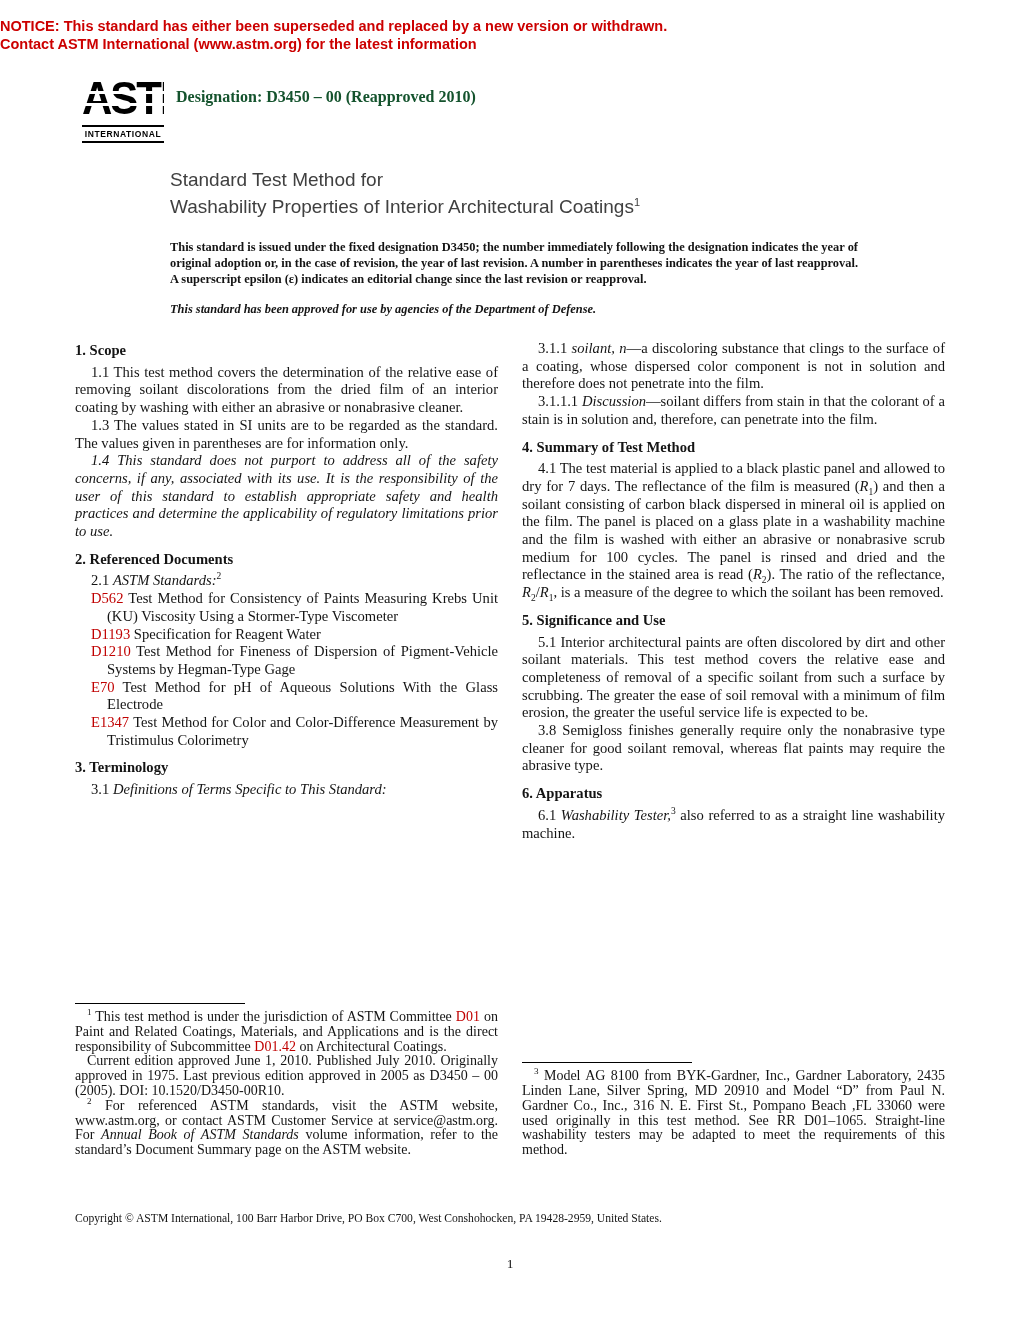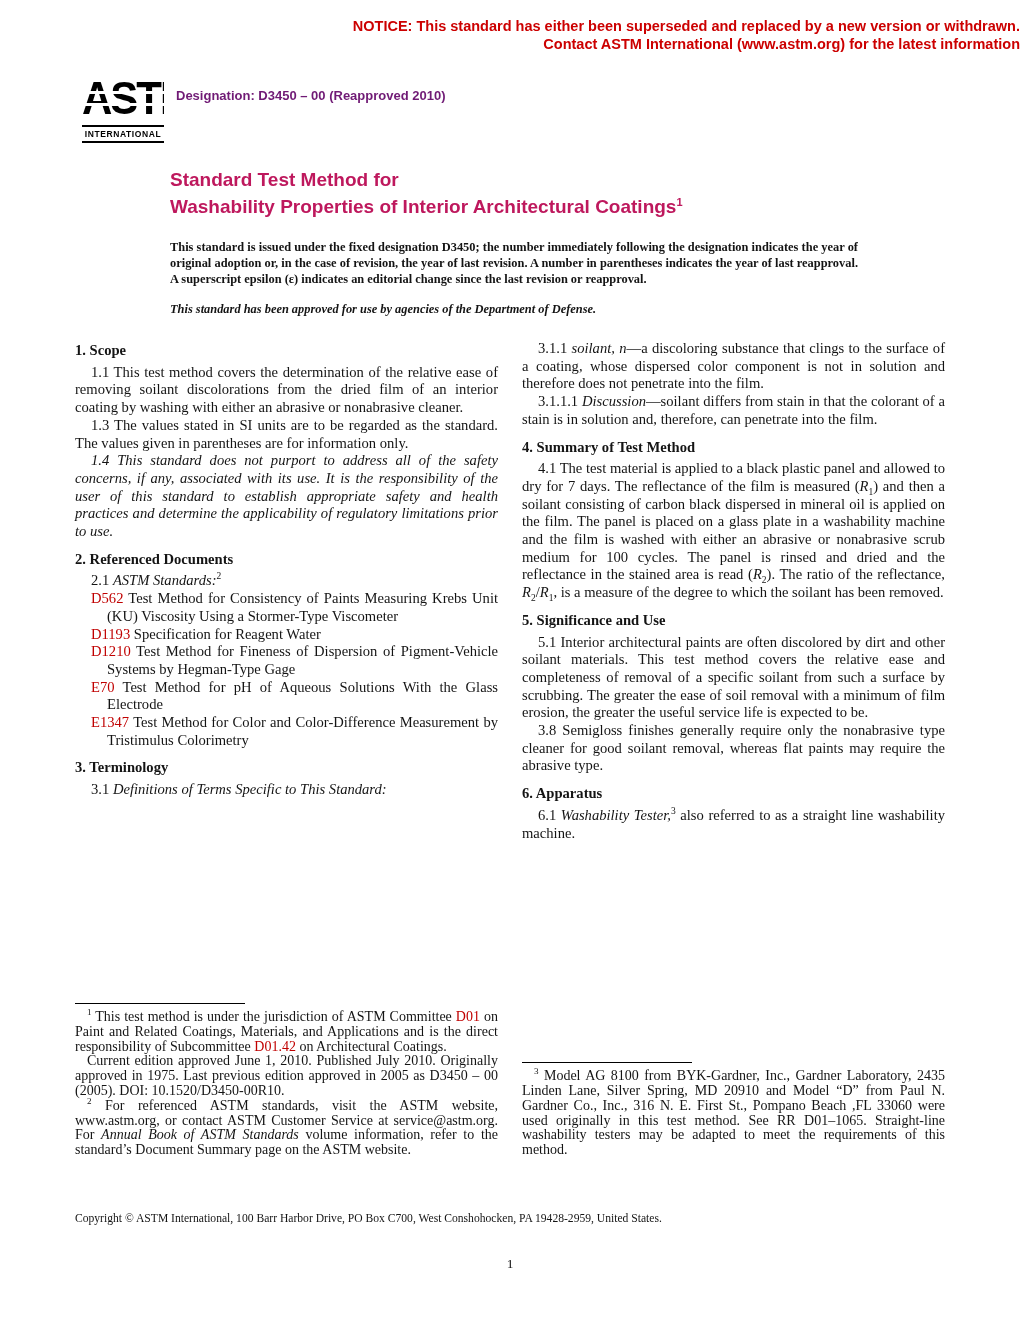--- a/index.html
+++ b/index.html
@@ -4,21 +4,21 @@
 <style>
   * { margin:0; padding:0; box-sizing:border-box; }
   html,body { background:#ffffff; }
   .page {
     position:relative; width:1020px; height:1320px; background:#ffffff;
     font-family:"Liberation Serif", serif; color:#141414; overflow:hidden;
   }
 
   
   .notice {
-    position:absolute; top:18px; left:0; width:100%; text-align:right;
+    position:absolute; top:18px; left:0; width:100%; text-align:left;
     color:#cc0000; font-family:"Liberation Sans", sans-serif;
     font-weight:bold; font-size:14.5px; line-height:17.5px;
   }
 
   
   .logo { position:absolute; left:82px; top:74px; width:82px; text-align:center; }
   .logo-mark { position:relative; height:50px; overflow:hidden; }
   .logo-text {
     font-family:"Liberation Sans", sans-serif; font-weight:900;
     font-size:42px; line-height:50px; letter-spacing:-2px; color:#000;
@@ -26,28 +26,28 @@
   }
   .logo-stripe { position:absolute; left:0; width:100%; height:3px; background:#fff; }
   .stripe-1 { top:17px; } .stripe-2 { top:29px; }
   .logo-sub {
     margin-top:1px; border-top:2px solid #000; border-bottom:2px solid #000;
     font-family:"Liberation Sans", sans-serif; font-weight:bold;
     font-size:8.5px; letter-spacing:0.6px; padding:2px 0; color:#000;text-align:center;
   }
   .designation {
     position:absolute; left:176px; top:88px;
-    font-family:Liberation Sans, sans-serif; font-weight:bold; font-size:13px; color:#701a75;
+    font-family:Liberation Serif, serif; font-weight:bold; font-size:16px; color:#14532d;
   }
 
   
   .title-block {
     position:absolute; left:170px; top:168px; width:720px;
-    font-family:"Liberation Sans", sans-serif; font-weight:bold;
-    font-size:19px; line-height:23px; color:#be185d;
+    font-family:"Liberation Sans", sans-serif; font-weight:normal;
+    font-size:19px; line-height:23px; color:#404040;
   }
   .title-block sup { font-size:11px; vertical-align:super; }
 
   
   .preamble { position:absolute; left:170px; top:240px; width:688px;font-weight:bold; }
   .preamble-text { font-size:12.4px; line-height:15.8px; text-align:justify; }
   .dod-note { margin-top:15px; font-style:italic; font-size:12.4px; line-height:15.8px; }
 
   
   .column { position:absolute; top:340px; width:423px; height:818px; }

